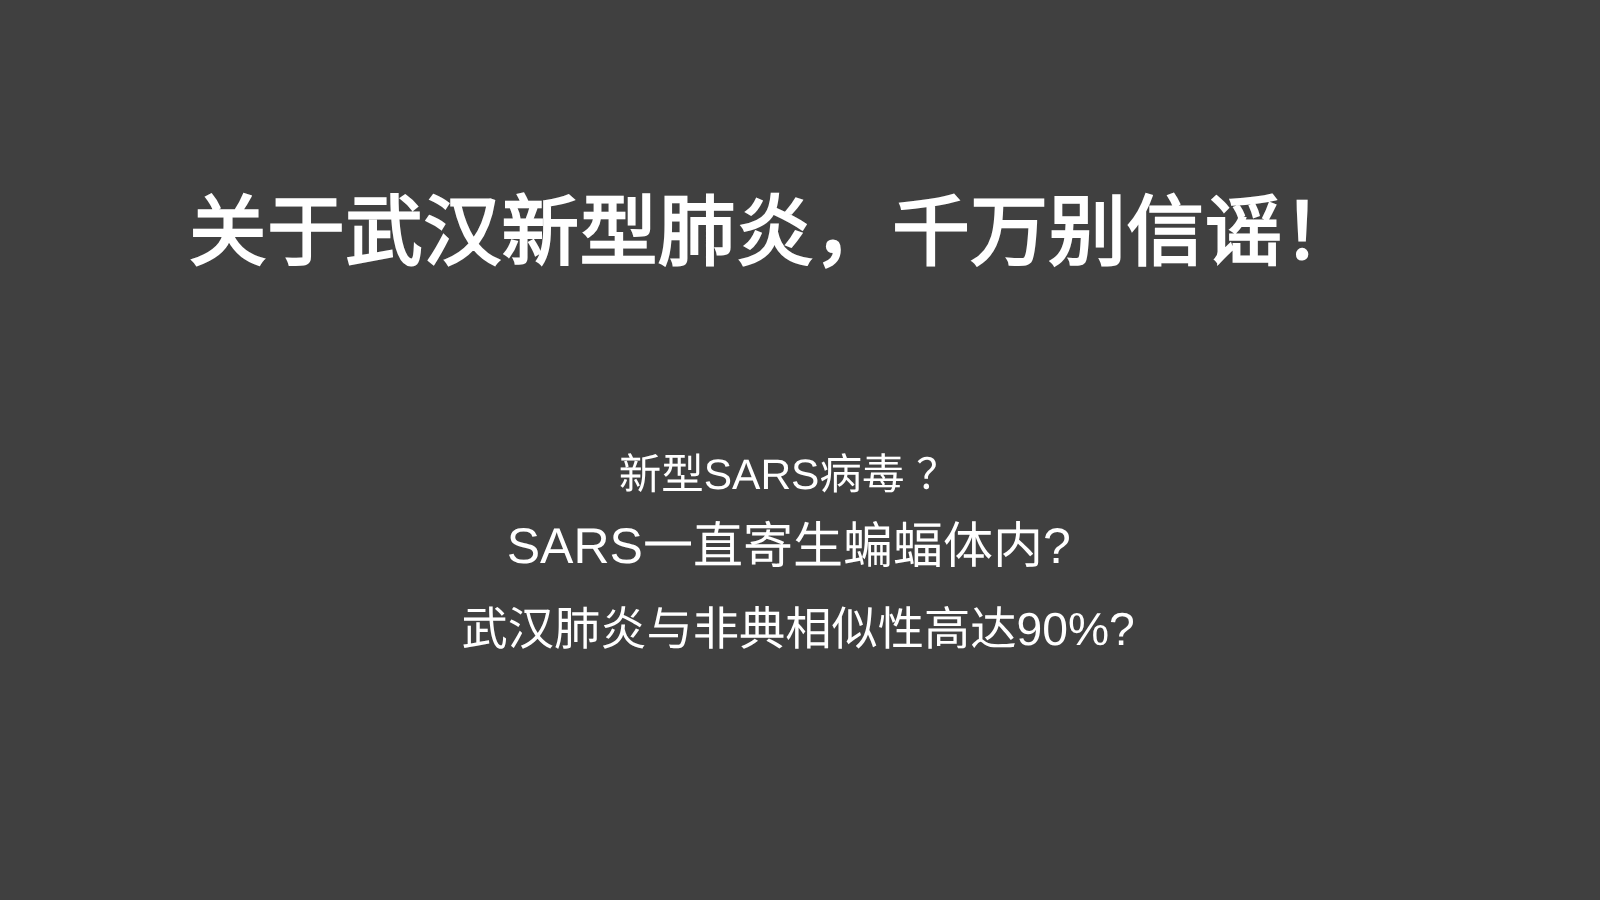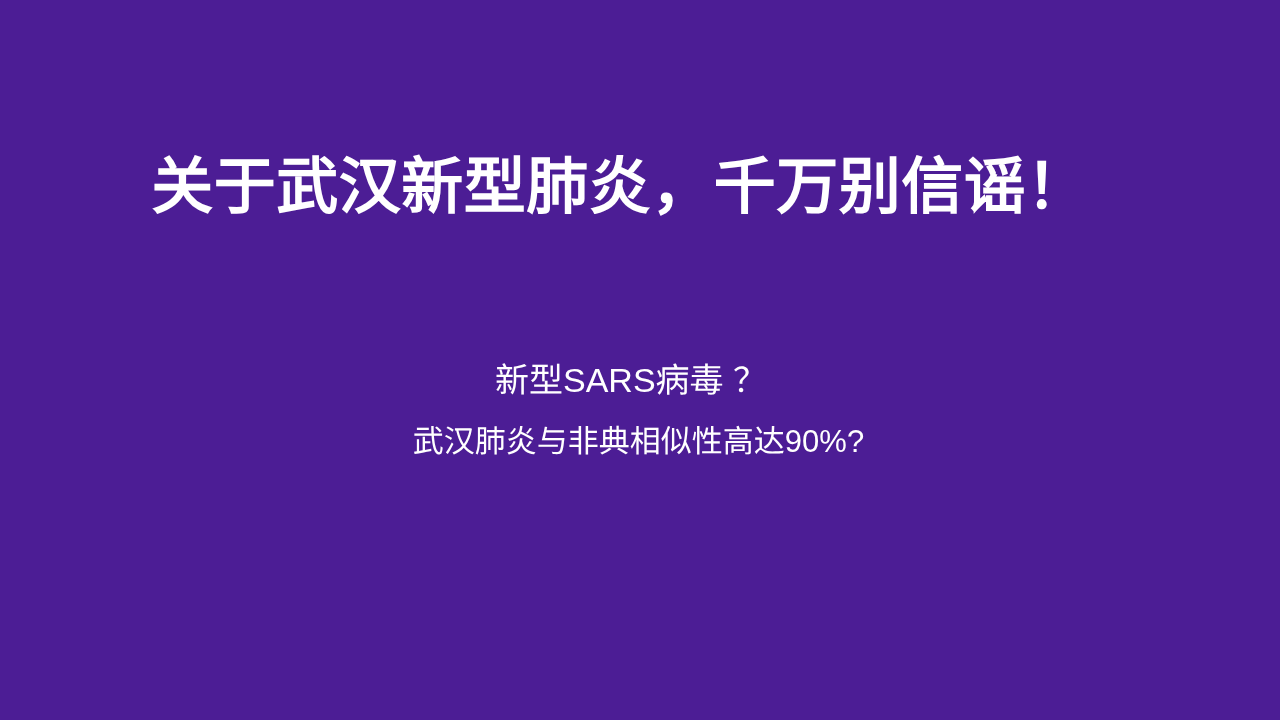--- a/index.html
+++ b/index.html
@@ -66,32 +66,33 @@
     font-size: 34px;
     line-height: 52px;
   }
 
   .subtitle-line.line-2 {
     font-size: 40px;
     line-height: 62px;
   }
 
   .subtitle-line.line-3 {
-    font-size: 31px;
+    font-size: 37px;
     line-height: 72px;
     padding-left: 15px;
   }
 </style>
 </head>
 <body>
 
-<div class="slide" style="background: #4c1d95; color: rgb(255, 255, 255);">
+<div class="slide" style="background: #404040; color: rgb(255, 255, 255);">
 
   <div class="title-block">
     <h1 class="slide-title">关于武汉新型肺炎，千万别信谣！</h1>
   </div>
 
   <div class="subtitle-block">
     <p class="subtitle-line line-1">新型SARS病毒 ？</p>
+    <p class="subtitle-line line-2">SARS一直寄生蝙蝠体内?</p>
     <p class="subtitle-line line-3">武汉肺炎与非典相似性高达90%?</p>
   </div>
 
 </div>
 
 </body></html>

